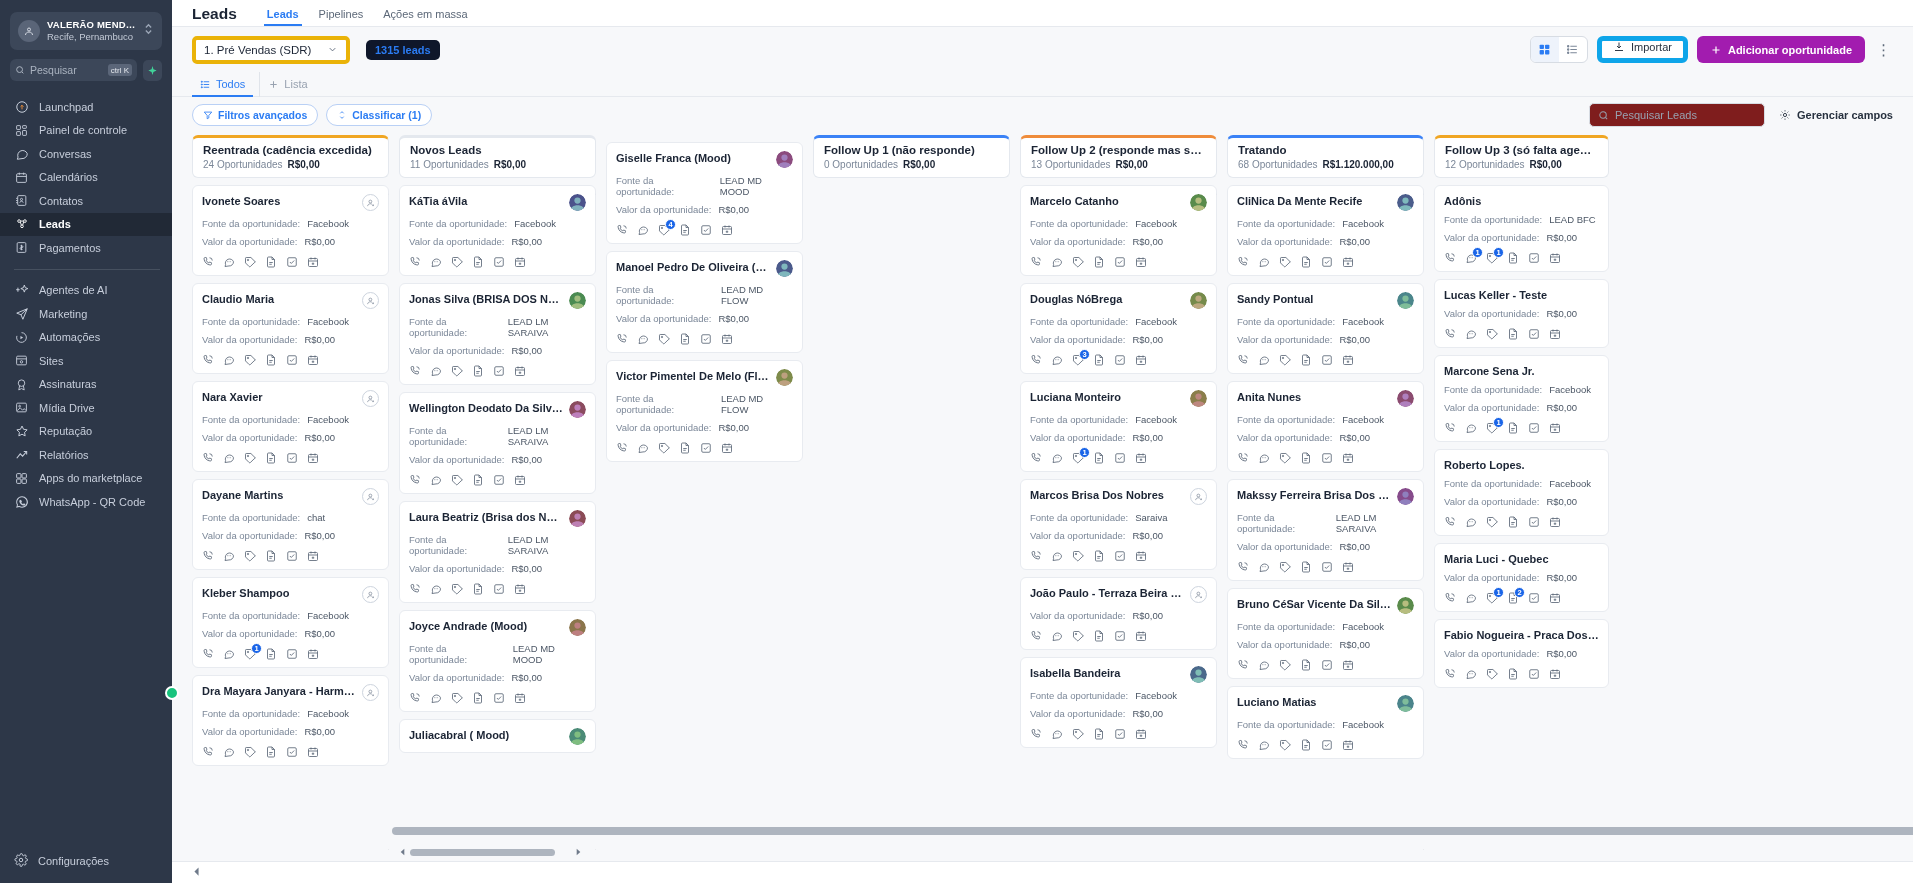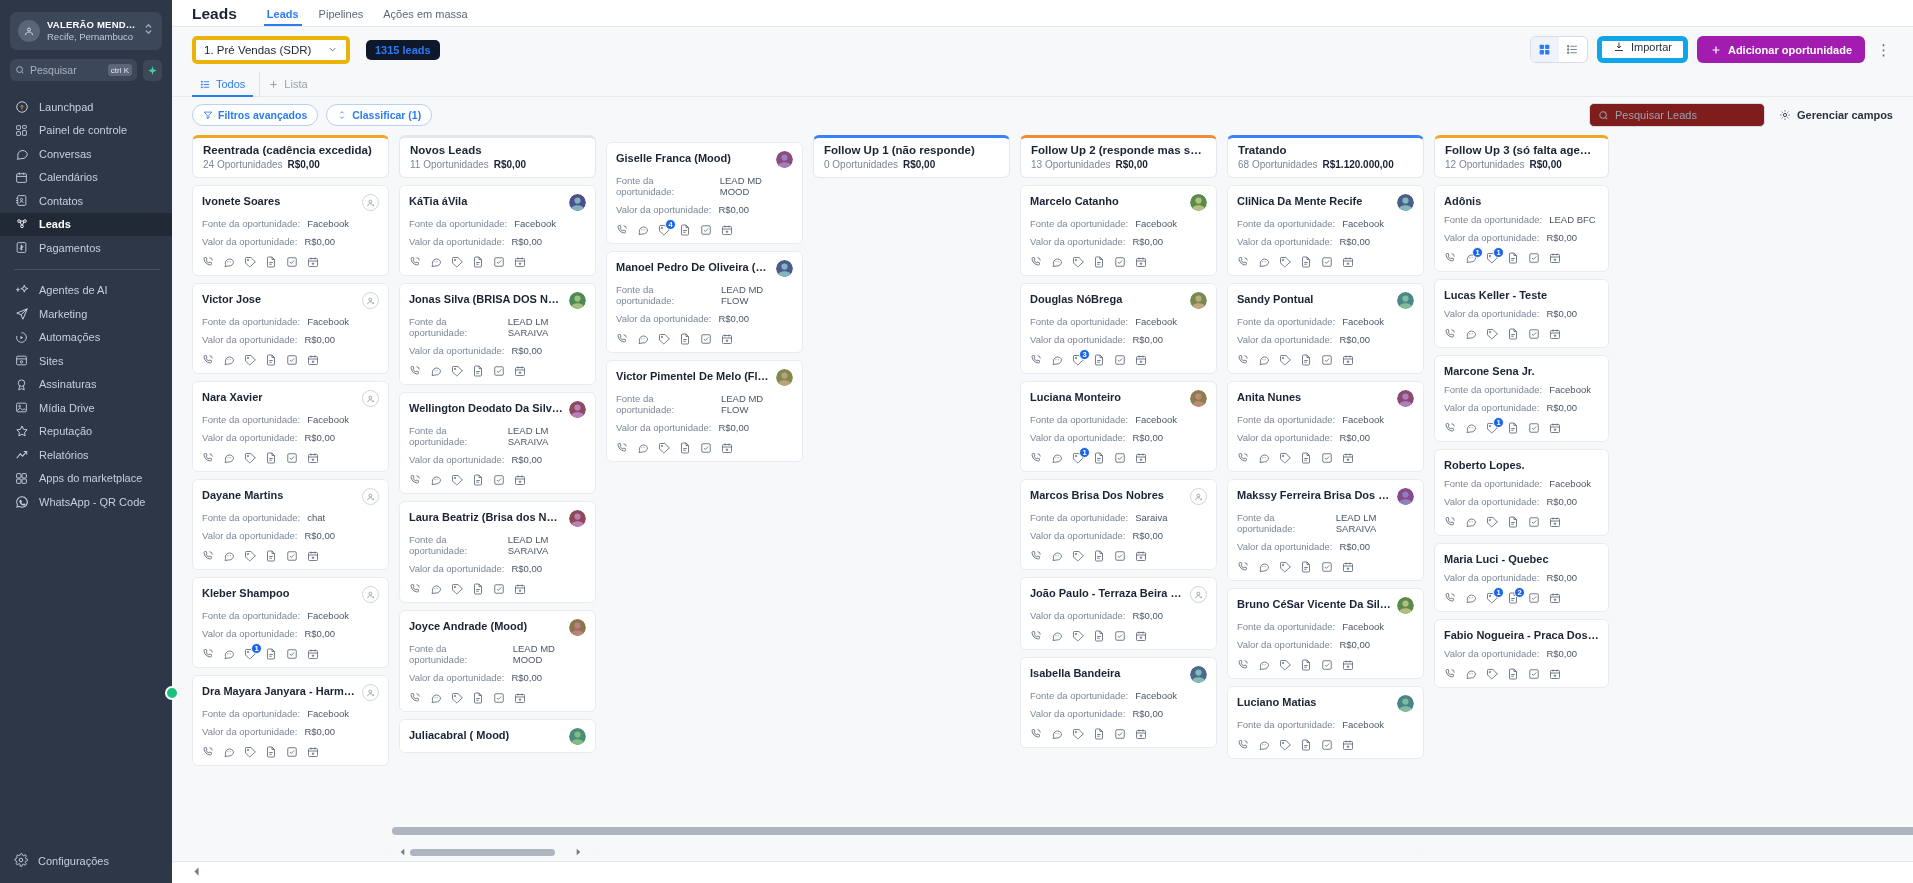--- a/index.html
+++ b/index.html
@@ -684,21 +684,21 @@
                   <span class="ibtn">
                     <svg width="12" height="12" viewBox="0 0 24 24" fill="none" stroke="currentColor" stroke-width="1.7">
                       <rect x="3" y="5" width="18" height="16" rx="2"></rect>
                       <path d="M3 10h18M8 3v4M16 3v4M12 13v5M9.5 15.5h5"></path>
                     </svg>
                   </span>
                 </div>
               </div>
               <div class="card">
                 <div class="card-top">
-                  <div class="card-name">Victor Jose</div>
+                  <div class="card-name">Claudio Maria</div>
                   <div class="avatar ph">
                     <svg width="10" height="10" viewBox="0 0 24 24" fill="none" stroke="currentColor" stroke-width="2">
                       <circle cx="10.5" cy="8.5" r="3.4"></circle>
                       <path d="M4 19.5c0-3.3 2.9-5.6 6.5-5.6 1.5 0 2.8.4 3.9 1"></path>
                       <path d="M17 15.5v4M15 17.5h4"></path>
                     </svg>
                   </div>
                 </div>
                 <div class="kv">
                   <span>Fonte da oportunidade:</span>

